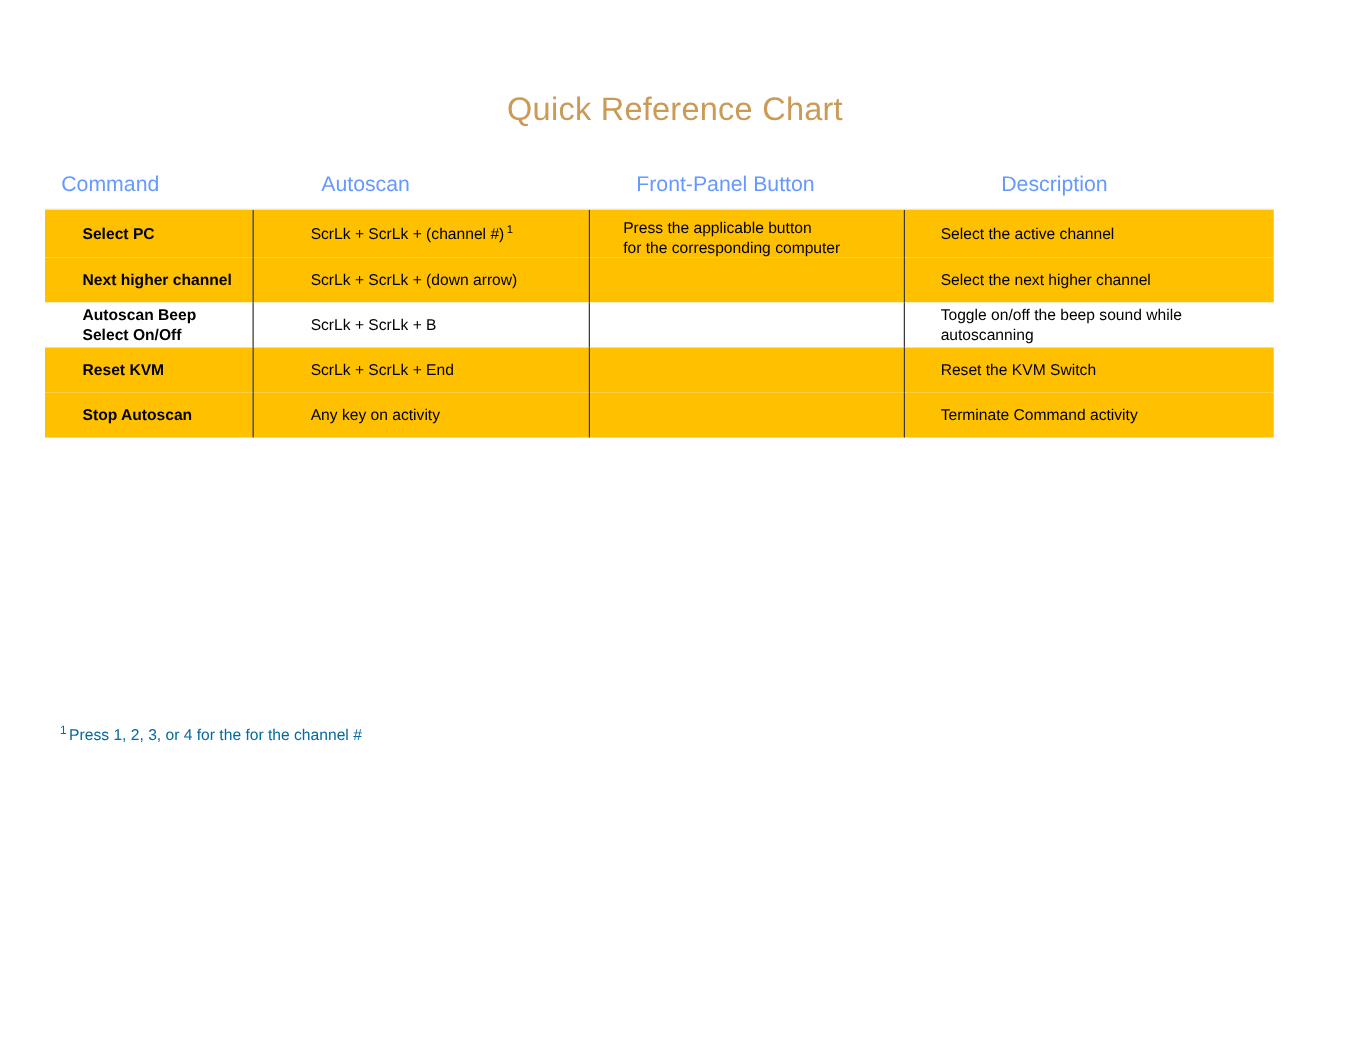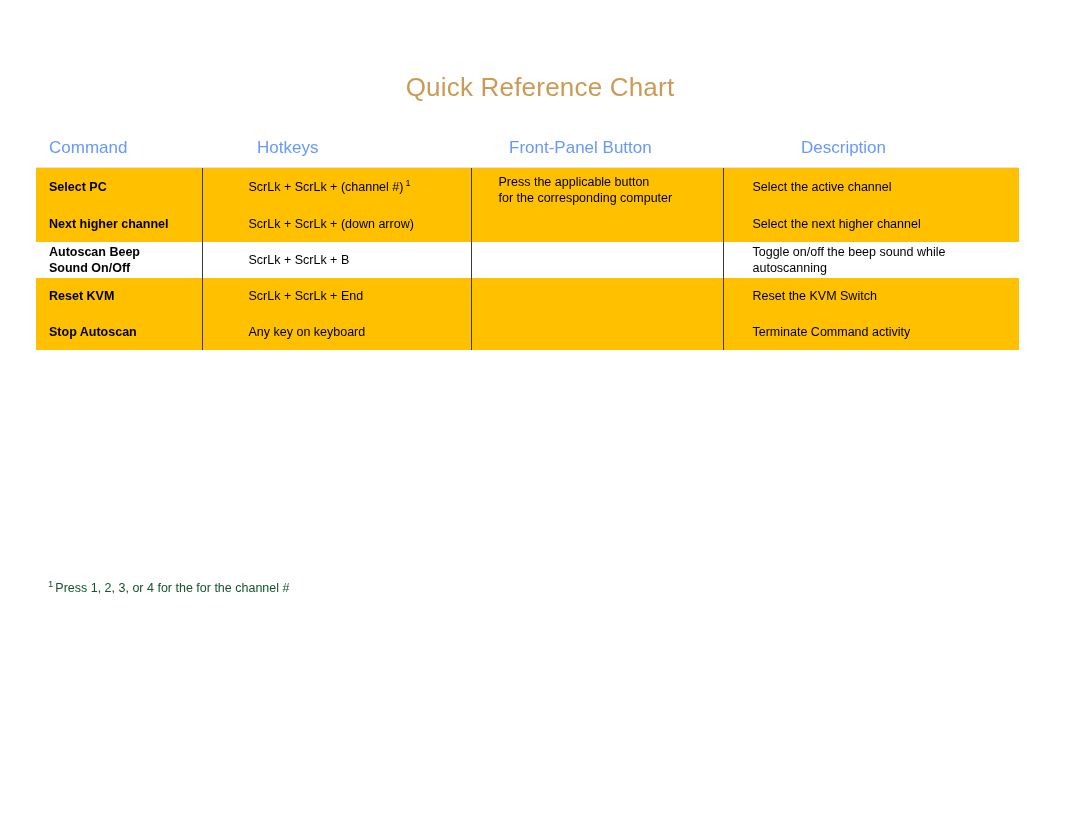--- a/index.html
+++ b/index.html
@@ -79,21 +79,21 @@
     vertical-align: middle;
     background: #ffffff;
     height: 36px;
   }
   .qtable tbody tr.shaded td { background: #ffc000; }
 
   
   .qtable tbody td.sep { border-right: 1px solid #3a3a3a; }
 
   .cell-inner {
-    padding-left: 13px;
+    padding-left: 30px;
     padding-right: 10px;
   }
   .cell-command   { font-weight: bold; }
   .cell-hotkeys   { padding-left: 46px; }
   .cell-front     { padding-left: 27px; }
   .cell-desc      { padding-left: 29px; }
 
   .cell-top { vertical-align: top; }
   .cell-top .cell-inner { padding-top: 6px; }
 
@@ -103,21 +103,21 @@
     line-height: 0;
     padding-left: 2px;
   }
 
   
   .footnote {
     position: absolute;
     left: 48px;
     top: 580px;
     font-size: 12.5px;
-    color: #14532d;
+    color: #0369a1;
     line-height: 16px;
   }
   .footnote sup { font-size: 9.5px; padding-left: 0; padding-right: 2px; }
 </style>
 </head>
 <body>
 
 <div class="page">
 
   <div class="title">Quick Reference Chart</div>
@@ -126,21 +126,21 @@
     <table class="qtable">
       <colgroup>
         <col class="c-command">
         <col class="c-hotkeys">
         <col class="c-frontpanel">
         <col class="c-description">
       </colgroup>
       <thead>
         <tr>
           <th class="th-command">Command</th>
-          <th class="th-hotkeys">Hotkeys</th>
+          <th class="th-hotkeys">Autoscan</th>
           <th class="th-frontpanel">Front-Panel Button</th>
           <th class="th-description">Description</th>
         </tr>
       </thead>
       <tbody id="table-body">
           <tr class="shaded">
             <td class="sep">
               <div class="cell-inner cell-command">
                 <div>Select PC</div>
               </div>
@@ -177,21 +177,21 @@
             <td>
               <div class="cell-inner cell-desc">
                 <div>Select the next higher channel</div>
               </div>
             </td>
           </tr>
           <tr>
             <td class="sep">
               <div class="cell-inner cell-command">
                 <div>Autoscan Beep</div>
-                <div>Sound On/Off</div>
+                <div>Select On/Off</div>
               </div>
             </td>
             <td class="sep">
               <div class="cell-inner cell-hotkeys"><span>ScrLk + ScrLk + B</span></div>
             </td>
             <td class="sep">
               <div class="cell-inner cell-front">
                 <div></div>
               </div>
             </td>
@@ -222,21 +222,21 @@
               </div>
             </td>
           </tr>
           <tr class="shaded">
             <td class="sep">
               <div class="cell-inner cell-command">
                 <div>Stop Autoscan</div>
               </div>
             </td>
             <td class="sep">
-              <div class="cell-inner cell-hotkeys"><span>Any key on keyboard</span></div>
+              <div class="cell-inner cell-hotkeys"><span>Any key on activity</span></div>
             </td>
             <td class="sep">
               <div class="cell-inner cell-front">
                 <div></div>
               </div>
             </td>
             <td>
               <div class="cell-inner cell-desc">
                 <div>Terminate Command activity</div>
               </div>

